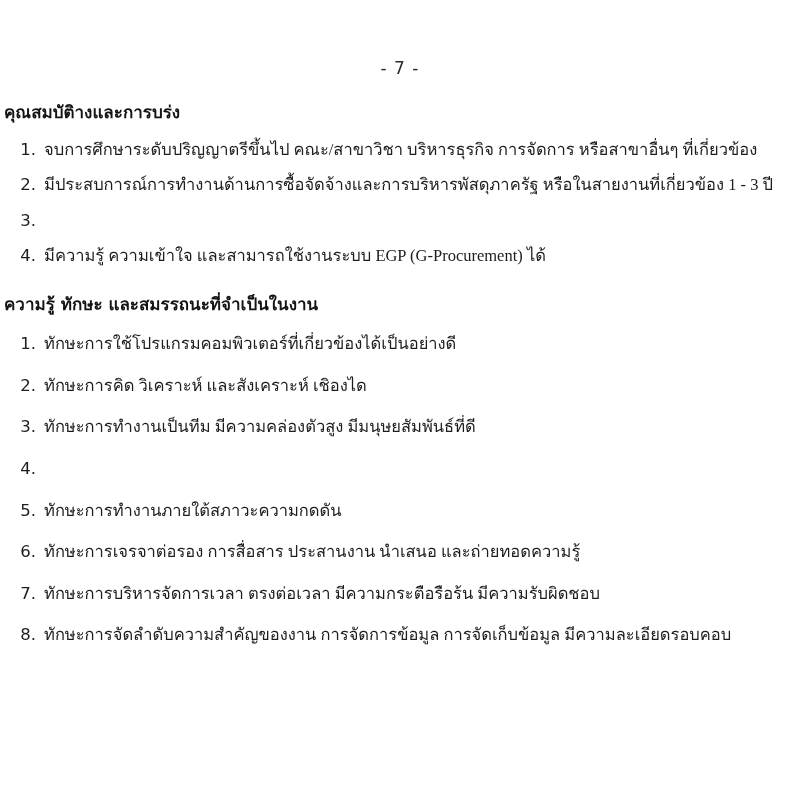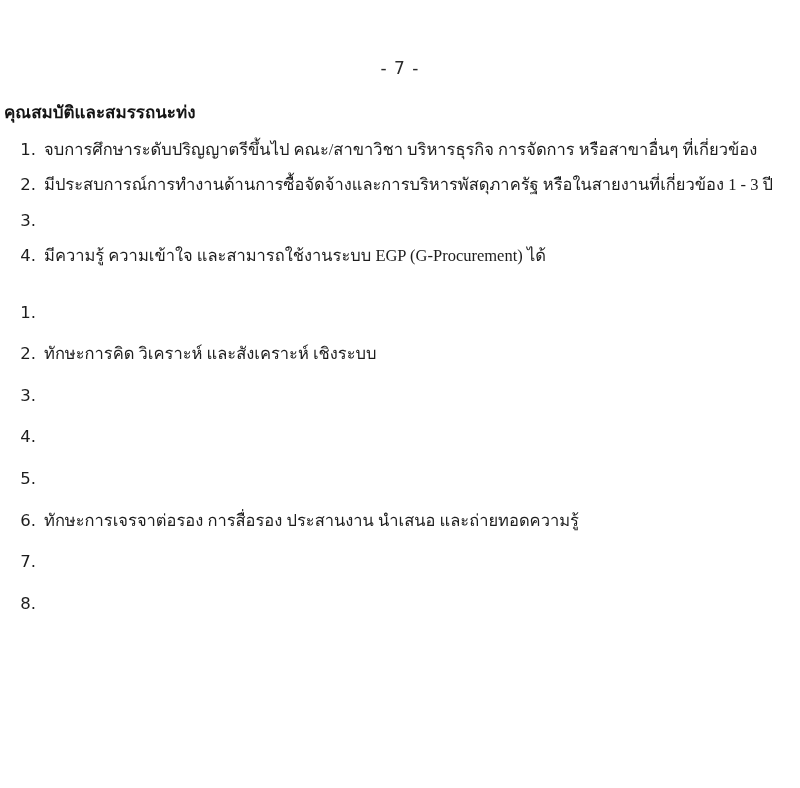--- a/index.html
+++ b/index.html
@@ -75,64 +75,70 @@
   }
 </style>
 </head>
 <body>
 
 <div class="page">
 
   <div class="page-number">- 7 -</div>
 
   <div class="section qualification">
-    <div class="section-heading">คุณสมบัติและสมรรถนะท่ง</div>
+    <div class="section-heading">คุณสมบัติางและการบร่ง</div>
     <ul class="list">
       <li class="list-item">
         <span class="item-number">1.</span>
         <span class="item-text">จบการศึกษาระดับปริญญาตรีขึ้นไป คณะ/สาขาวิชา บริหารธุรกิจ การจัดการ หรือสาขาอื่นๆ ที่เกี่ยวข้อง</span>
       </li>
       <li class="list-item">
         <span class="item-number">2.</span>
         <span class="item-text">มีประสบการณ์การทำงานด้านการซื้อจัดจ้างและการบริหารพัสดุภาครัฐ หรือในสายงานที่เกี่ยวข้อง 1 - 3 ปี</span>
       </li>
       <li class="list-item">
         <span class="item-number">3.</span>
       </li>
       <li class="list-item">
         <span class="item-number">4.</span>
         <span class="item-text">มีความรู้ ความเข้าใจ และสามารถใช้งานระบบ EGP (G-Procurement) ได้</span>
       </li>
     </ul>
   </div>
 
   <div class="section skills">
+    <div class="section-heading">ความรู้ ทักษะ และสมรรถนะที่จำเป็นในงาน</div>
     <ul class="list">
       <li class="list-item">
         <span class="item-number">1.</span>
+        <span class="item-text">ทักษะการใช้โปรแกรมคอมพิวเตอร์ที่เกี่ยวข้องได้เป็นอย่างดี</span>
       </li>
       <li class="list-item">
         <span class="item-number">2.</span>
-        <span class="item-text">ทักษะการคิด วิเคราะห์ และสังเคราะห์ เชิงระบบ</span>
+        <span class="item-text">ทักษะการคิด วิเคราะห์ และสังเคราะห์ เชิองได</span>
       </li>
       <li class="list-item">
         <span class="item-number">3.</span>
+        <span class="item-text">ทักษะการทำงานเป็นทีม มีความคล่องตัวสูง มีมนุษยสัมพันธ์ที่ดี</span>
       </li>
       <li class="list-item">
         <span class="item-number">4.</span>
       </li>
       <li class="list-item">
         <span class="item-number">5.</span>
+        <span class="item-text">ทักษะการทำงานภายใต้สภาวะความกดดัน</span>
       </li>
       <li class="list-item">
         <span class="item-number">6.</span>
-        <span class="item-text">ทักษะการเจรจาต่อรอง การสื่อรอง ประสานงาน นำเสนอ และถ่ายทอดความรู้</span>
+        <span class="item-text">ทักษะการเจรจาต่อรอง การสื่อสาร ประสานงาน นำเสนอ และถ่ายทอดความรู้</span>
       </li>
       <li class="list-item">
         <span class="item-number">7.</span>
+        <span class="item-text">ทักษะการบริหารจัดการเวลา ตรงต่อเวลา มีความกระตือรือร้น มีความรับผิดชอบ</span>
       </li>
       <li class="list-item">
         <span class="item-number">8.</span>
+        <span class="item-text">ทักษะการจัดลำดับความสำคัญของงาน การจัดการข้อมูล การจัดเก็บข้อมูล มีความละเอียดรอบคอบ</span>
       </li>
     </ul>
   </div>
 
 </div>
 
 </body></html>

